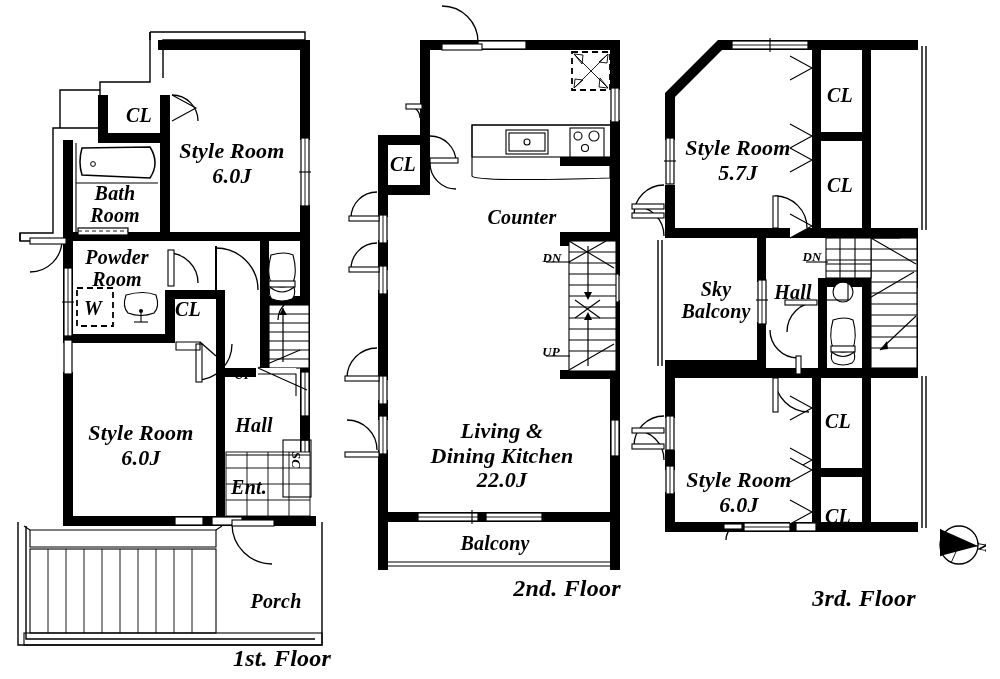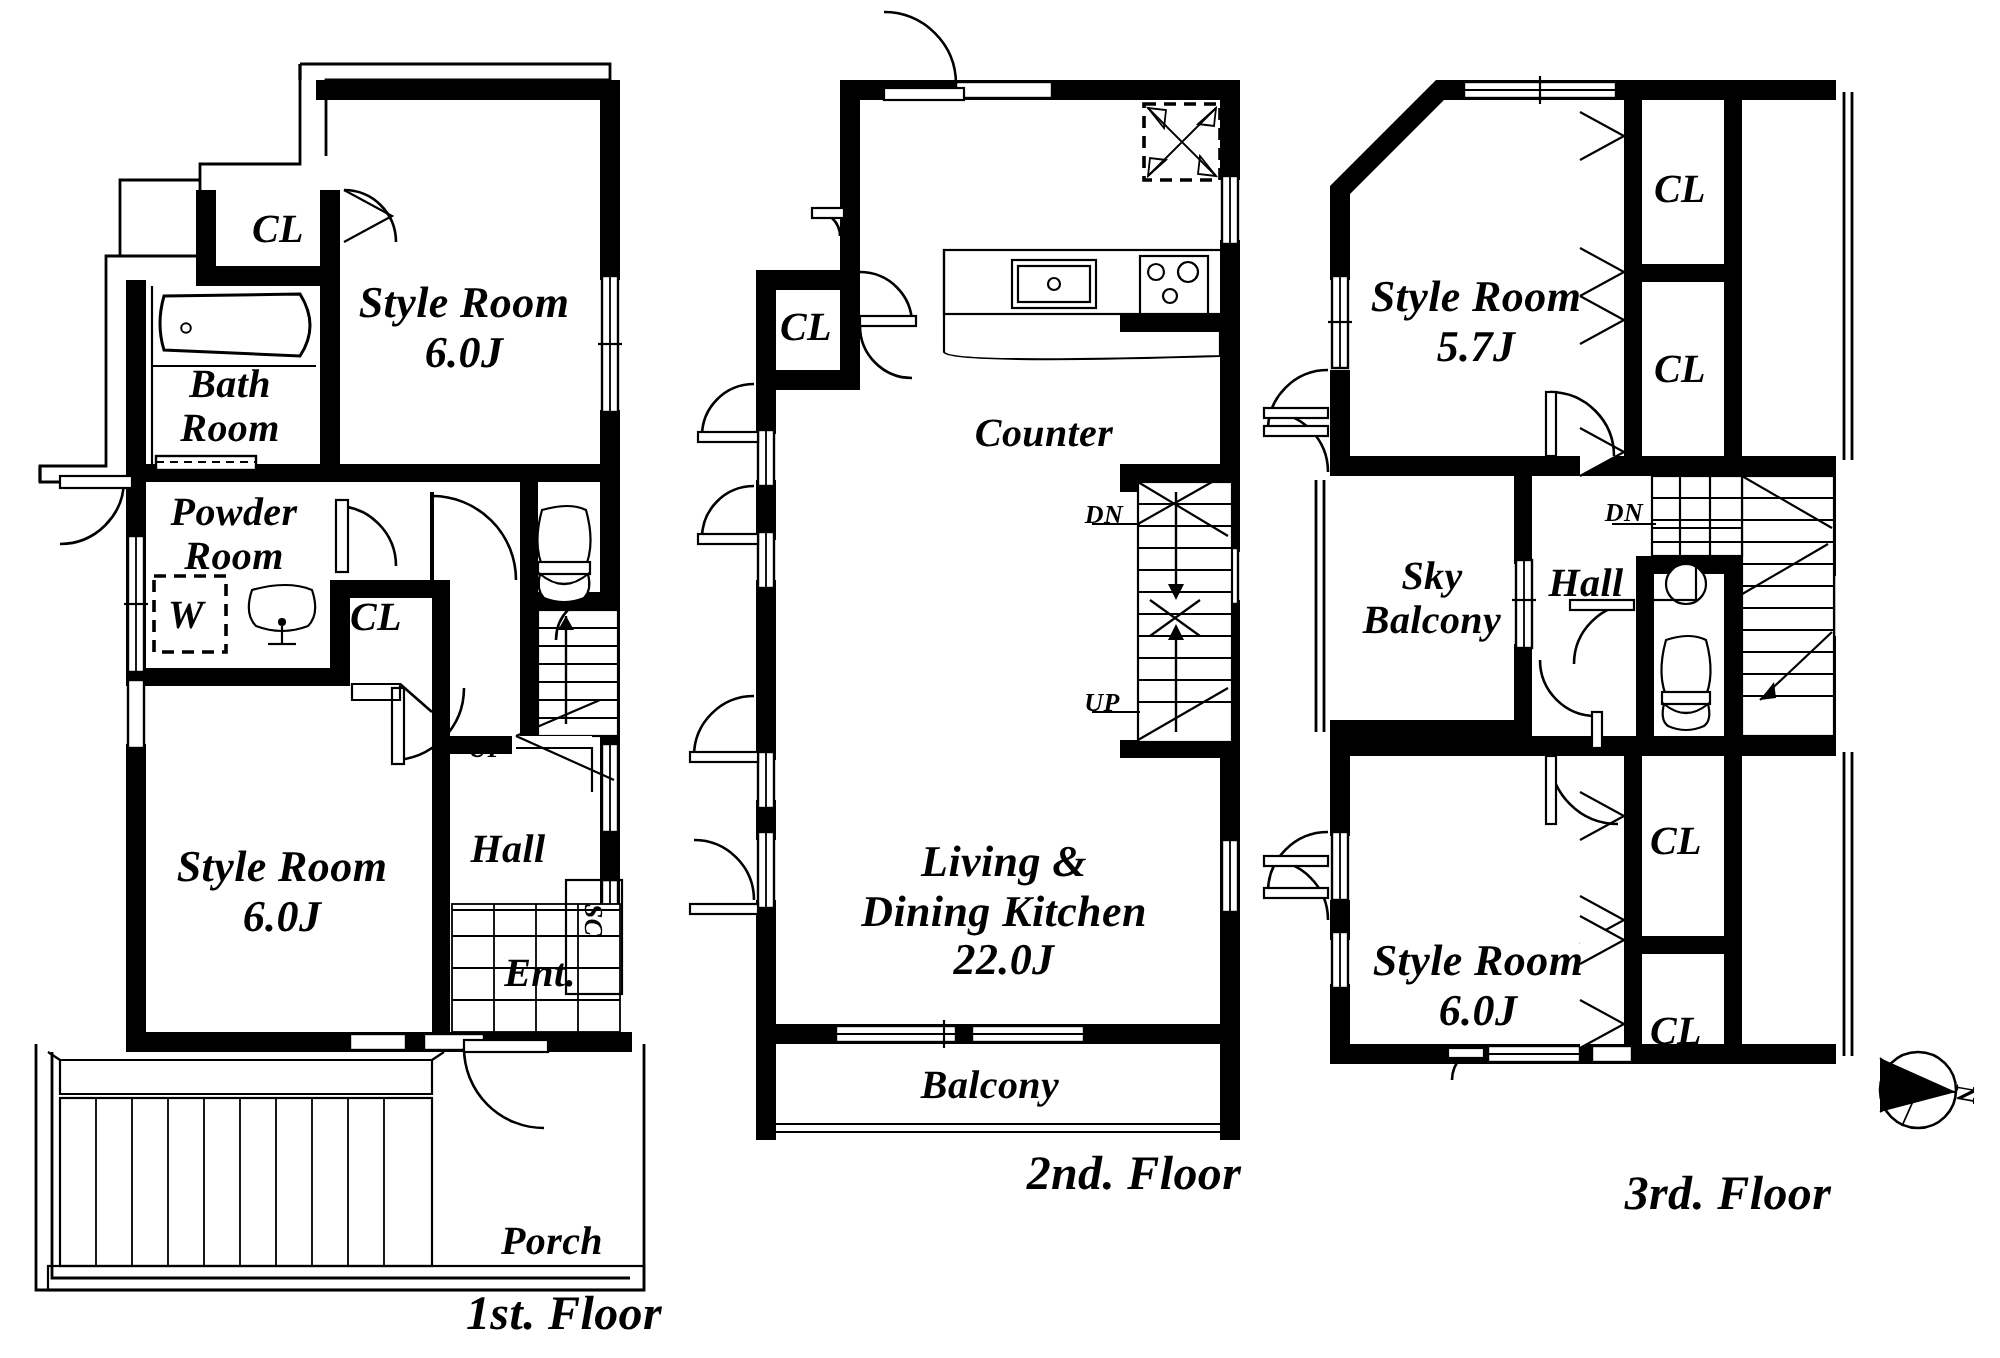--- a/index.html
+++ b/index.html
@@ -503,22 +503,22 @@
 <div id="labels">
     <div class="lbl room ctr" style="left: 232px; top: 139px;">Style Room
 6.0J</div>
     <div class="lbl small ctr" style="left: 115px; top: 204px;">Bath
 Room</div>
     <div class="lbl small ctr" style="left: 117px; top: 268px;">Powder
 Room</div>
     <div class="lbl room ctr" style="left: 141px; top: 421px;">Style Room
 6.0J</div>
     <div class="lbl small ctr" style="left: 254px; top: 425px;">Hall</div>
-    <div class="lbl small ctr" style="left: 249px; top: 487px; margin-left: 21px;">Ent.</div>
-    <div class="lbl small ctr" style="left: 276px; top: 601px; margin-top: 20px;">Porch</div>
+    <div class="lbl small ctr" style="left: 249px; top: 487px;">Ent.</div>
+    <div class="lbl small ctr" style="left: 276px; top: 601px;">Porch</div>
     <div class="lbl small ctr" style="left: 139px; top: 115px;">CL</div>
     <div class="lbl small ctr" style="left: 188px; top: 309px;">CL</div>
     <div class="lbl small ctr" style="left: 93px; top: 308px;">W</div>
     <div class="lbl tiny ctr" style="left: 243px; top: 375px;">UP</div>
     <div class="lbl tiny vert" style="left: 296px; top: 460px;">SC</div>
     <div class="lbl floor ctr" style="left: 282px; top: 658px;">1st. Floor</div>
     <div class="lbl room ctr" style="left: 502px; top: 431px;">Living &amp;
 Dining Kitchen
 22.0J</div>
     <div class="lbl small ctr" style="left: 495px; top: 543px;">Balcony</div>

